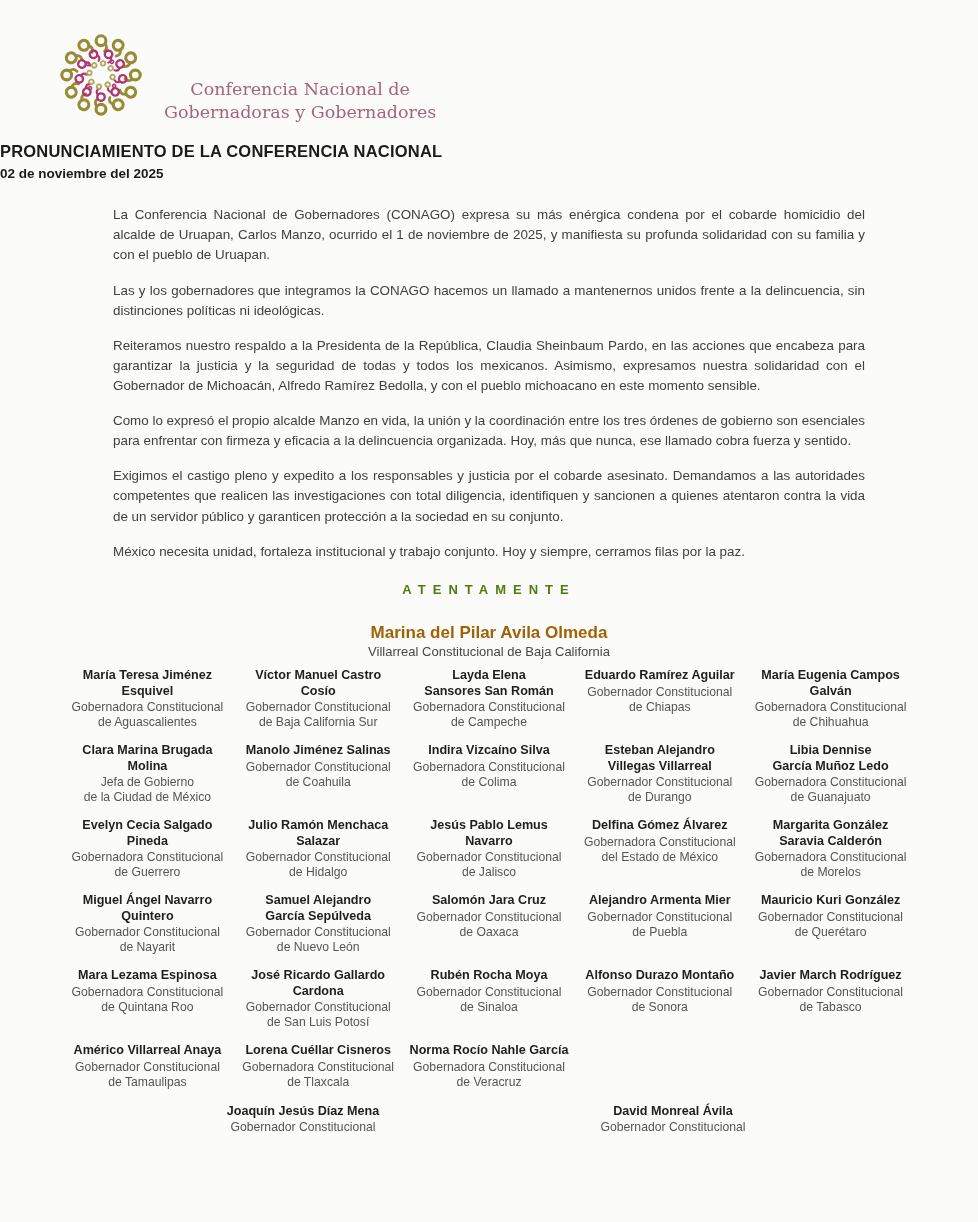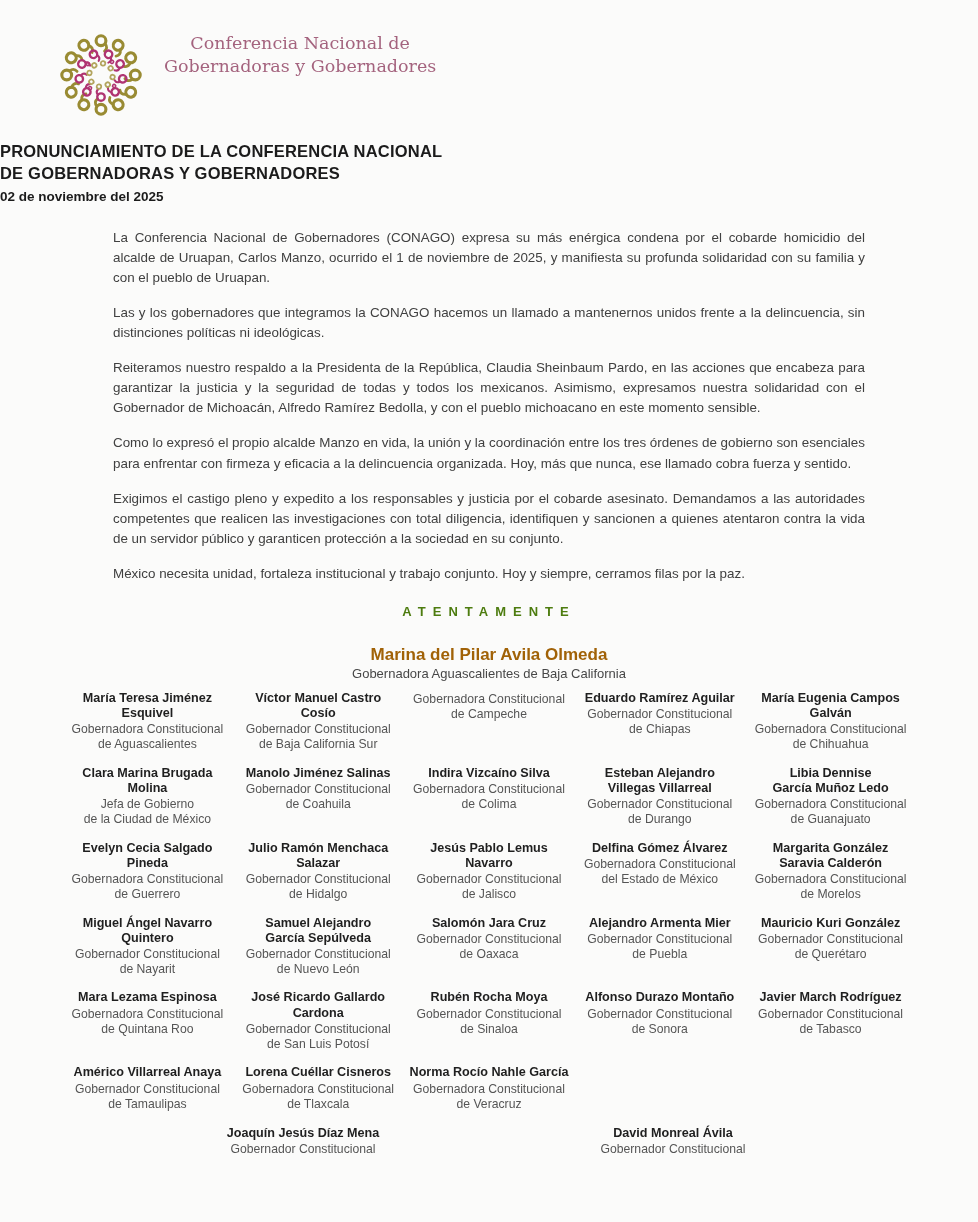--- a/index.html
+++ b/index.html
@@ -6,21 +6,21 @@
   body{
     width:978px;height:1222px;
     background:#fbfbfa;
     font-family:"Liberation Sans","DejaVu Sans",sans-serif;
     color:#3d3d3d;
     overflow:hidden;
   }
   .page{position:relative;width:978px;height:1222px;}
 
   
-  .logo-row{display:flex;align-items:flex-start;padding:26px 0 0 48px;}
+  .logo-row{display:flex;align-items:flex-end;padding:26px 0 0 48px;}
   .logo-mark{width:106px;height:98px;flex:0 0 auto;}
   .wordmark{
     margin-left:10px;margin-top:6px;
     font-family:"DejaVu Serif","Liberation Serif",serif;
     color:#a4637e;font-size:17.5px;line-height:1.32;
     text-align:center;
   }
 
   
   .title-block{text-align:left;margin-top:16px;color:#1b1b1b;}
@@ -125,21 +125,20 @@
       </g>
     </svg>
     <div class="wordmark">
       <div>Conferencia Nacional de</div>
       <div>Gobernadoras y Gobernadores</div>
     </div>
   </div>
 
   <div class="title-block">
     <div class="title-line">PRONUNCIAMIENTO DE LA CONFERENCIA NACIONAL</div>
-    <div class="title-line">DE GOBERNADORAS Y GOBERNADORES</div>
     <div class="title-date">02 de noviembre del 2025</div>
   </div>
 
   <div class="body-text">
   <p>La Conferencia Nacional de Gobernadores (CONAGO) expresa su más enérgica condena por el cobarde homicidio del alcalde de Uruapan, Carlos Manzo, ocurrido el 1 de noviembre de 2025, y manifiesta su profunda solidaridad con su familia y con el pueblo de Uruapan.</p>
 
   <p>Las y los gobernadores que integramos la CONAGO hacemos un llamado a mantenernos unidos frente a la delincuencia, sin distinciones políticas ni ideológicas.</p>
 
   <p>Reiteramos nuestro respaldo a la Presidenta de la República, Claudia Sheinbaum Pardo, en las acciones que encabeza para garantizar la justicia y la seguridad de todas y todos los mexicanos. Asimismo, expresamos nuestra solidaridad con el Gobernador de Michoacán, Alfredo Ramírez Bedolla, y con el pueblo michoacano en este momento sensible.</p>
 
@@ -147,37 +146,39 @@
 
   <p>Exigimos el castigo pleno y expedito a los responsables y justicia por el cobarde asesinato. Demandamos a las autoridades competentes que realicen las investigaciones con total diligencia, identifiquen y sancionen a quienes atentaron contra la vida de un servidor público y garanticen protección a la sociedad en su conjunto.</p>
 
   <p>México necesita unidad, fortaleza institucional y trabajo conjunto. Hoy y siempre, cerramos filas por la paz.</p>
 </div>
 
   <div class="atentamente">ATENTAMENTE</div>
 
   <div class="president">
     <div class="p-name">Marina del Pilar Avila Olmeda</div>
-    <div class="p-role2">Gobernadora Aguascalientes de Baja California</div>
+    <div class="p-role2">Villarreal Constitucional de Baja California</div>
   </div>
 
   <div class="sign-grid">
   <div class="sig">
     <div class="sig-name">María Teresa Jiménez Esquivel</div>
     <div class="sig-role">Gobernadora Constitucional</div>
     <div class="sig-state">de Aguascalientes</div>
   </div>
 
   <div class="sig">
     <div class="sig-name">Víctor Manuel Castro Cosío</div>
     <div class="sig-role">Gobernador Constitucional</div>
     <div class="sig-state">de Baja California Sur</div>
   </div>
 
   <div class="sig">
+    <div class="sig-name">Layda Elena
+Sansores San Román</div>
     <div class="sig-role">Gobernadora Constitucional</div>
     <div class="sig-state">de Campeche</div>
   </div>
 
   <div class="sig">
     <div class="sig-name">Eduardo Ramírez Aguilar</div>
     <div class="sig-role">Gobernador Constitucional</div>
     <div class="sig-state">de Chiapas</div>
   </div>
 

